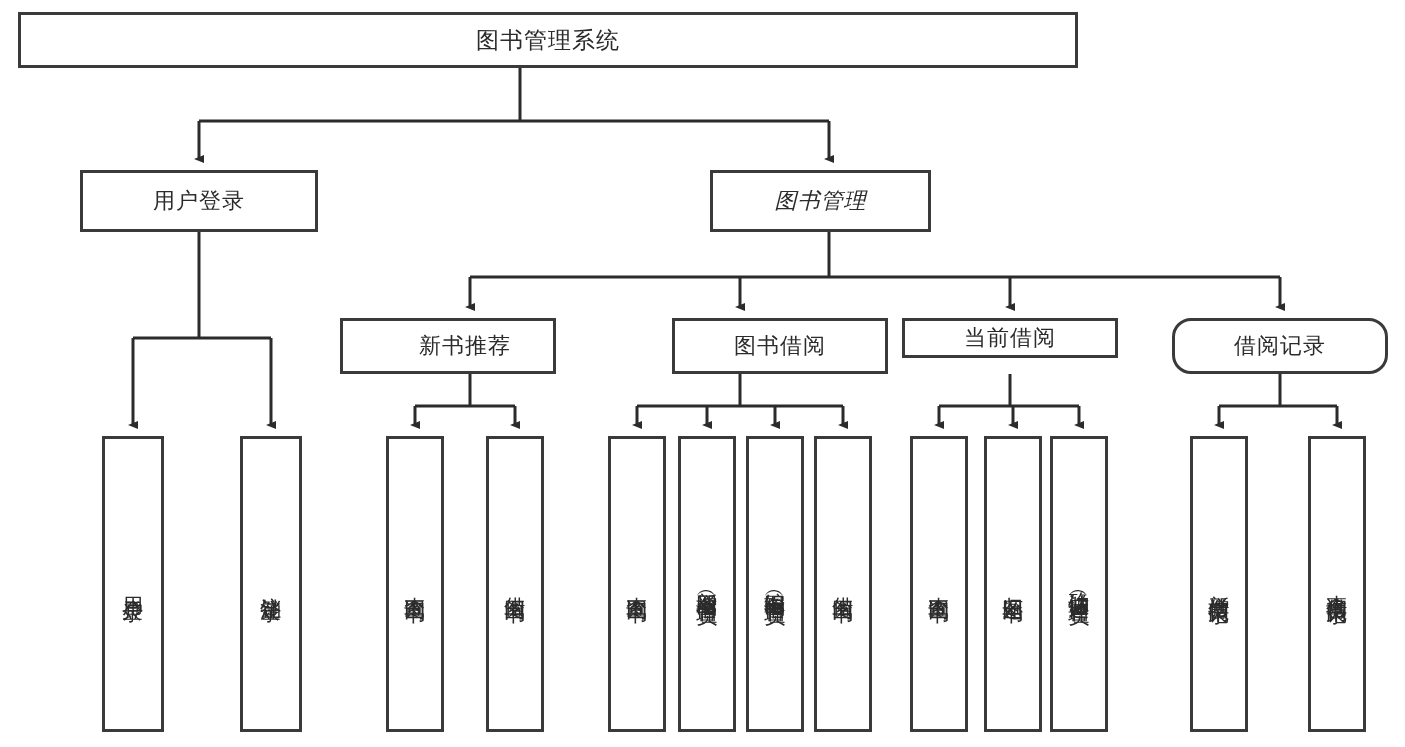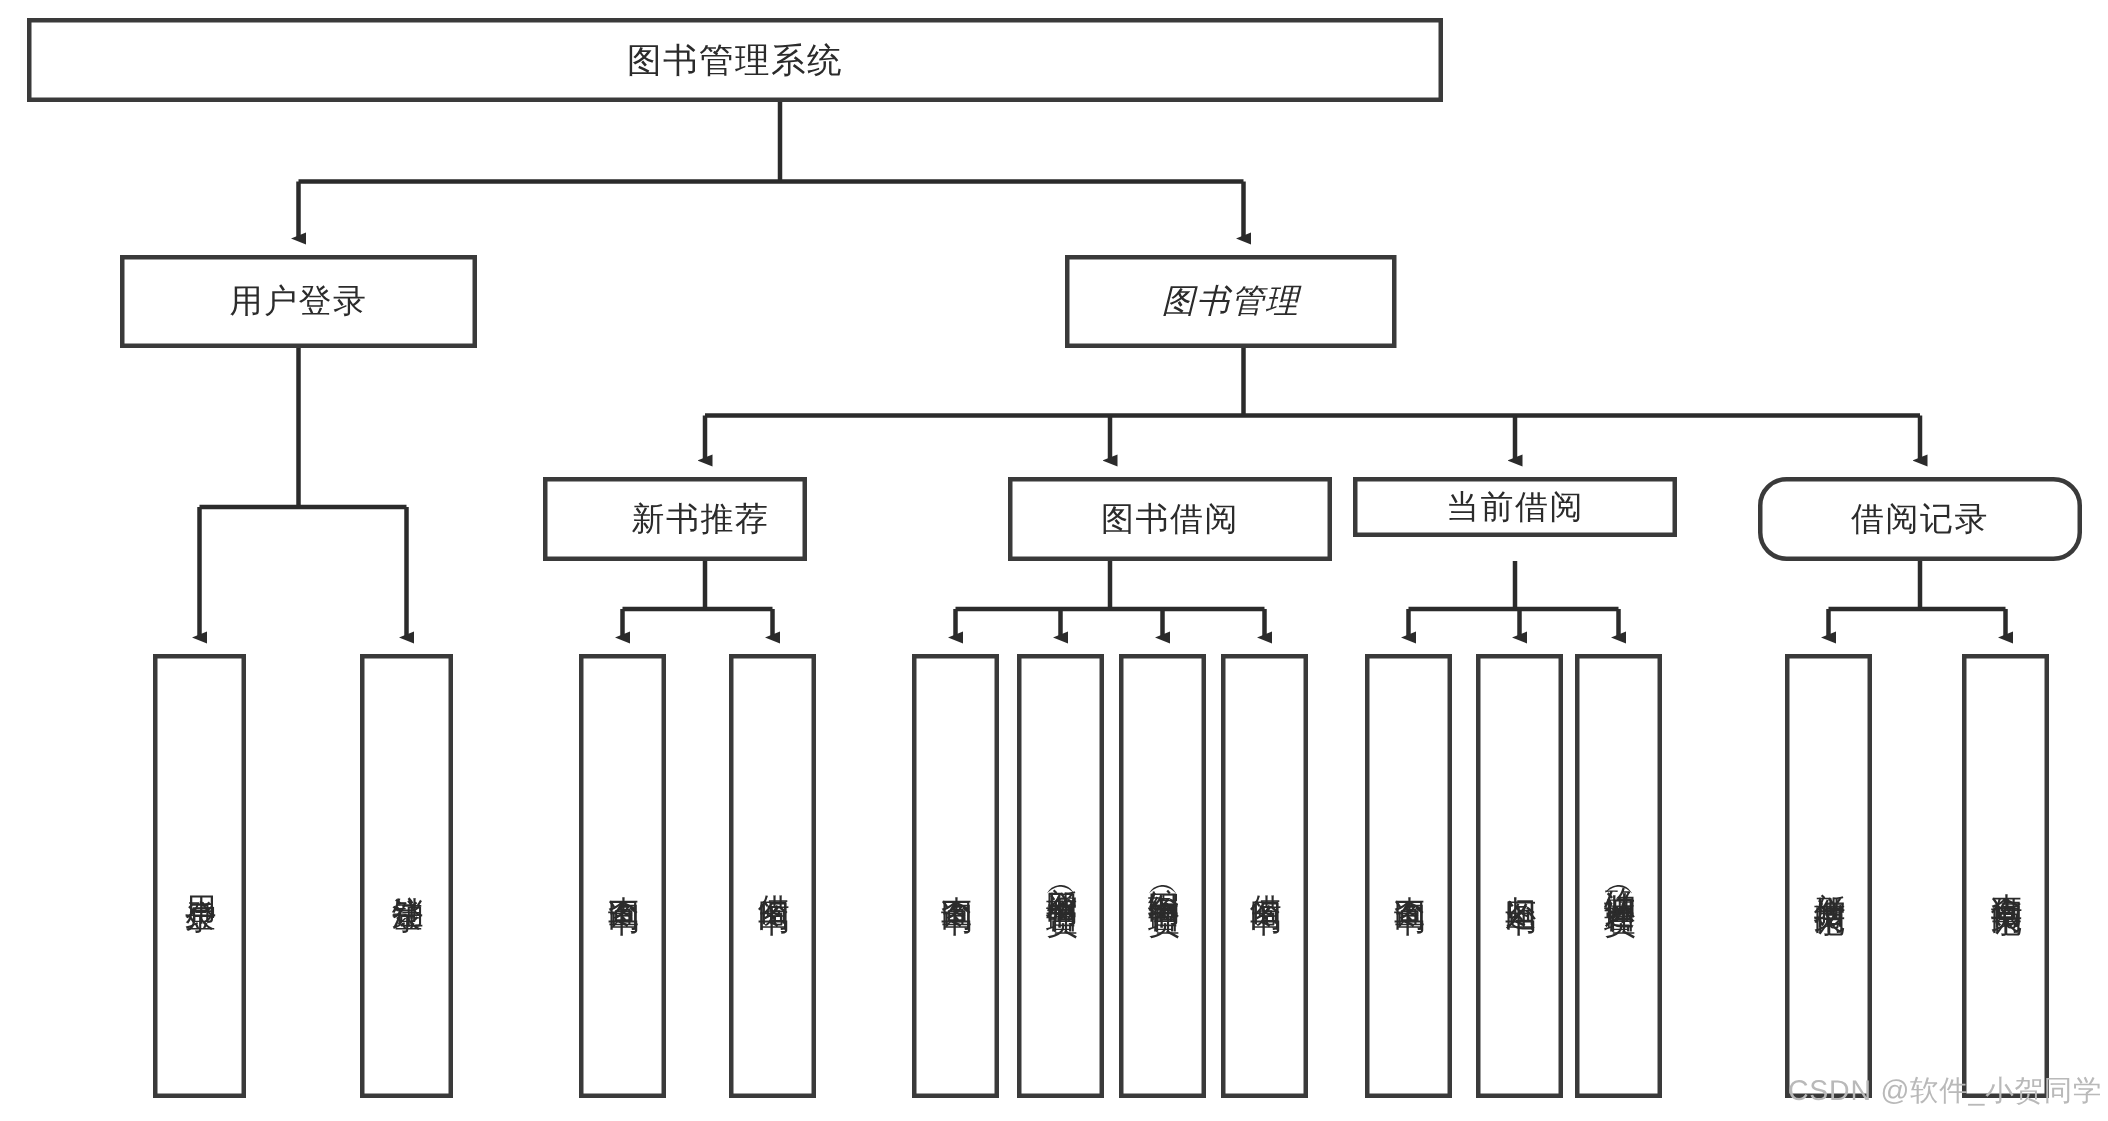--- a/index.html
+++ b/index.html
@@ -109,30 +109,30 @@
         <path d="M1013,406 L1013,425" marker-end="url(#arrow)"></path>
         <path d="M1079,406 L1079,425" marker-end="url(#arrow)"></path>
         <path d="M1280,374 L1280,406"></path>
         <path d="M1219,406 L1337,406"></path>
         <path d="M1219,406 L1219,425" marker-end="url(#arrow)"></path>
         <path d="M1337,406 L1337,425" marker-end="url(#arrow)"></path>
       </g>
   </svg>
 
   <div id="node-layer">
-      <div class="node horiz root" style="left: 18px; top: 12px; width: 944px; height: 56px;">
+      <div class="node horiz root" style="left: 18px; top: 12px; width: 1060px; height: 56px;">
         <span class="label">图书管理系统</span>
       </div>
       <div class="node horiz" style="left: 80px; top: 170px; width: 238px; height: 62px;">
         <span class="label">用户登录</span>
       </div>
       <div class="node horiz" style="left: 710px; top: 170px; width: 221px; height: 62px; font-style: italic;">
         <span class="label">图书管理</span>
       </div>
-      <div class="node horiz" style="left: 362px; top: 318px; width: 176px; height: 56px; padding-left: 34px;">
+      <div class="node horiz" style="left: 340px; top: 318px; width: 216px; height: 56px; padding-left: 34px;">
         <span class="label">新书推荐</span>
       </div>
       <div class="node horiz" style="left: 632px; top: 318px; width: 216px; height: 56px; margin-left: 40px;">
         <span class="label">图书借阅</span>
       </div>
       <div class="node horiz" style="left: 902px; top: 318px; width: 216px; height: 40px;">
         <span class="label">当前借阅</span>
       </div>
       <div class="node horiz" style="left: 1172px; top: 318px; width: 216px; height: 56px; border-radius: 19px;">
         <span class="label">借阅记录</span>
@@ -171,15 +171,14 @@
         <span class="label">确认归还（管理员）</span>
       </div>
       <div class="node vert" style="left: 1190px; top: 436px; width: 58px; height: 296px;">
         <span class="label">新增借阅记录</span>
       </div>
       <div class="node vert" style="left: 1308px; top: 436px; width: 58px; height: 296px;">
         <span class="label">查询借阅记录</span>
       </div>
     </div>
 
-  <div class="watermark" style="left:1192px; top:714px;">CSDN @软件_小贺同学</div>
 
 </div>
 
 </body></html>

